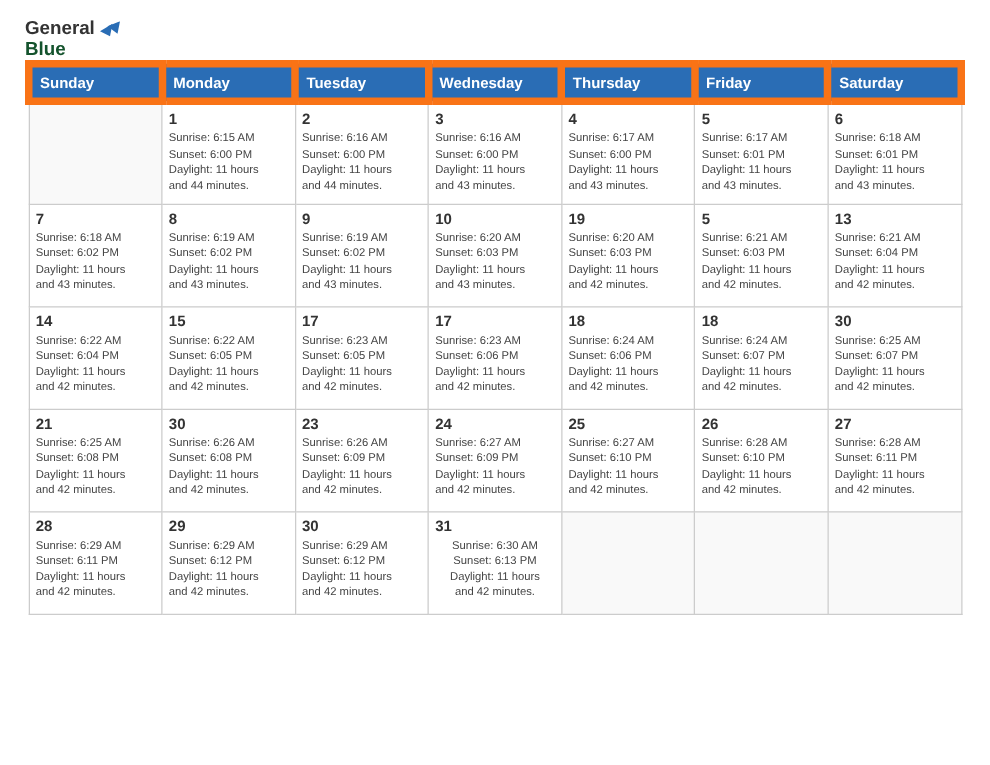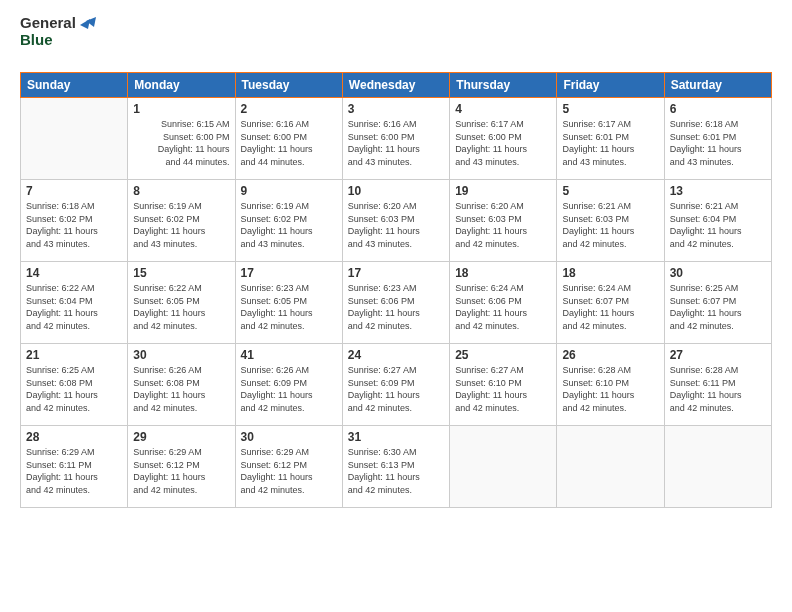--- a/index.html
+++ b/index.html
@@ -13,21 +13,21 @@
     .page {
       width: 792px;
       height: 612px;
       padding: 15px 20px 10px 20px;
       background: #fff;
     }
     .header {
       display: flex;
       justify-content: space-between;
       align-items: flex-start;
-      margin-bottom: 24px;
+      margin-bottom: 0;
     }
     .logo {
       display: flex;
       flex-direction: column;
       align-items: flex-start;
     }
     .title-area {
       text-align: right;
     }
     .month-title {
@@ -44,21 +44,21 @@
       border-collapse: collapse;
       table-layout: fixed;
     }
     .calendar th {
       background-color: #2a6db5;
       color: #fff;
       text-align: left;
       padding: 5px 6px;
       font-size: 12px;
       font-weight: bold;
-      border: 1px solid #f97316;
+      border: 6px solid #f97316;
     }
     .calendar td {
       border: 1px solid #ccc;
       vertical-align: top;
       padding: 4px 5px;
       font-size: 9.5px;
       color: #333;
       height: 82px;
       background: #fff;
     }
@@ -111,21 +111,21 @@
           <th>Thursday</th>
           <th>Friday</th>
           <th>Saturday</th>
         </tr>
     </thead>
     <tbody id="calendar-body">
     <tr>
           <td class="empty"></td>
           <td>
             <span class="day-number">1</span>
-            <div class="day-info" style="white-space: pre-line; text-align: right;">Sunrise: 6:15 AM
+            <div class="day-info" style="white-space: pre-line;">Sunrise: 6:15 AM
 Sunset: 6:00 PM
 Daylight: 11 hours
 and 44 minutes.</div>
           </td>
           <td>
             <span class="day-number">2</span>
             <div class="day-info" style="white-space: pre-line;">Sunrise: 6:16 AM
 Sunset: 6:00 PM
 Daylight: 11 hours
 and 44 minutes.</div>
@@ -270,21 +270,21 @@
 and 42 minutes.</div>
           </td>
           <td>
             <span class="day-number">30</span>
             <div class="day-info" style="white-space: pre-line;">Sunrise: 6:26 AM
 Sunset: 6:08 PM
 Daylight: 11 hours
 and 42 minutes.</div>
           </td>
           <td>
-            <span class="day-number">41</span>
+            <span class="day-number">23</span>
             <div class="day-info" style="white-space: pre-line;">Sunrise: 6:26 AM
 Sunset: 6:09 PM
 Daylight: 11 hours
 and 42 minutes.</div>
           </td>
           <td>
             <span class="day-number">24</span>
             <div class="day-info" style="white-space: pre-line;">Sunrise: 6:27 AM
 Sunset: 6:09 PM
 Daylight: 11 hours
@@ -329,21 +329,21 @@
           </td>
           <td>
             <span class="day-number">30</span>
             <div class="day-info" style="white-space: pre-line;">Sunrise: 6:29 AM
 Sunset: 6:12 PM
 Daylight: 11 hours
 and 42 minutes.</div>
           </td>
           <td>
             <span class="day-number">31</span>
-            <div class="day-info" style="white-space: pre-line;">Sunrise: 6:30 AM
+            <div class="day-info" style="white-space: pre-line; text-align: center;">Sunrise: 6:30 AM
 Sunset: 6:13 PM
 Daylight: 11 hours
 and 42 minutes.</div>
           </td>
           <td class="empty"></td>
           <td class="empty"></td>
           <td class="empty"></td>
         </tr>
       </tbody>
   </table>

